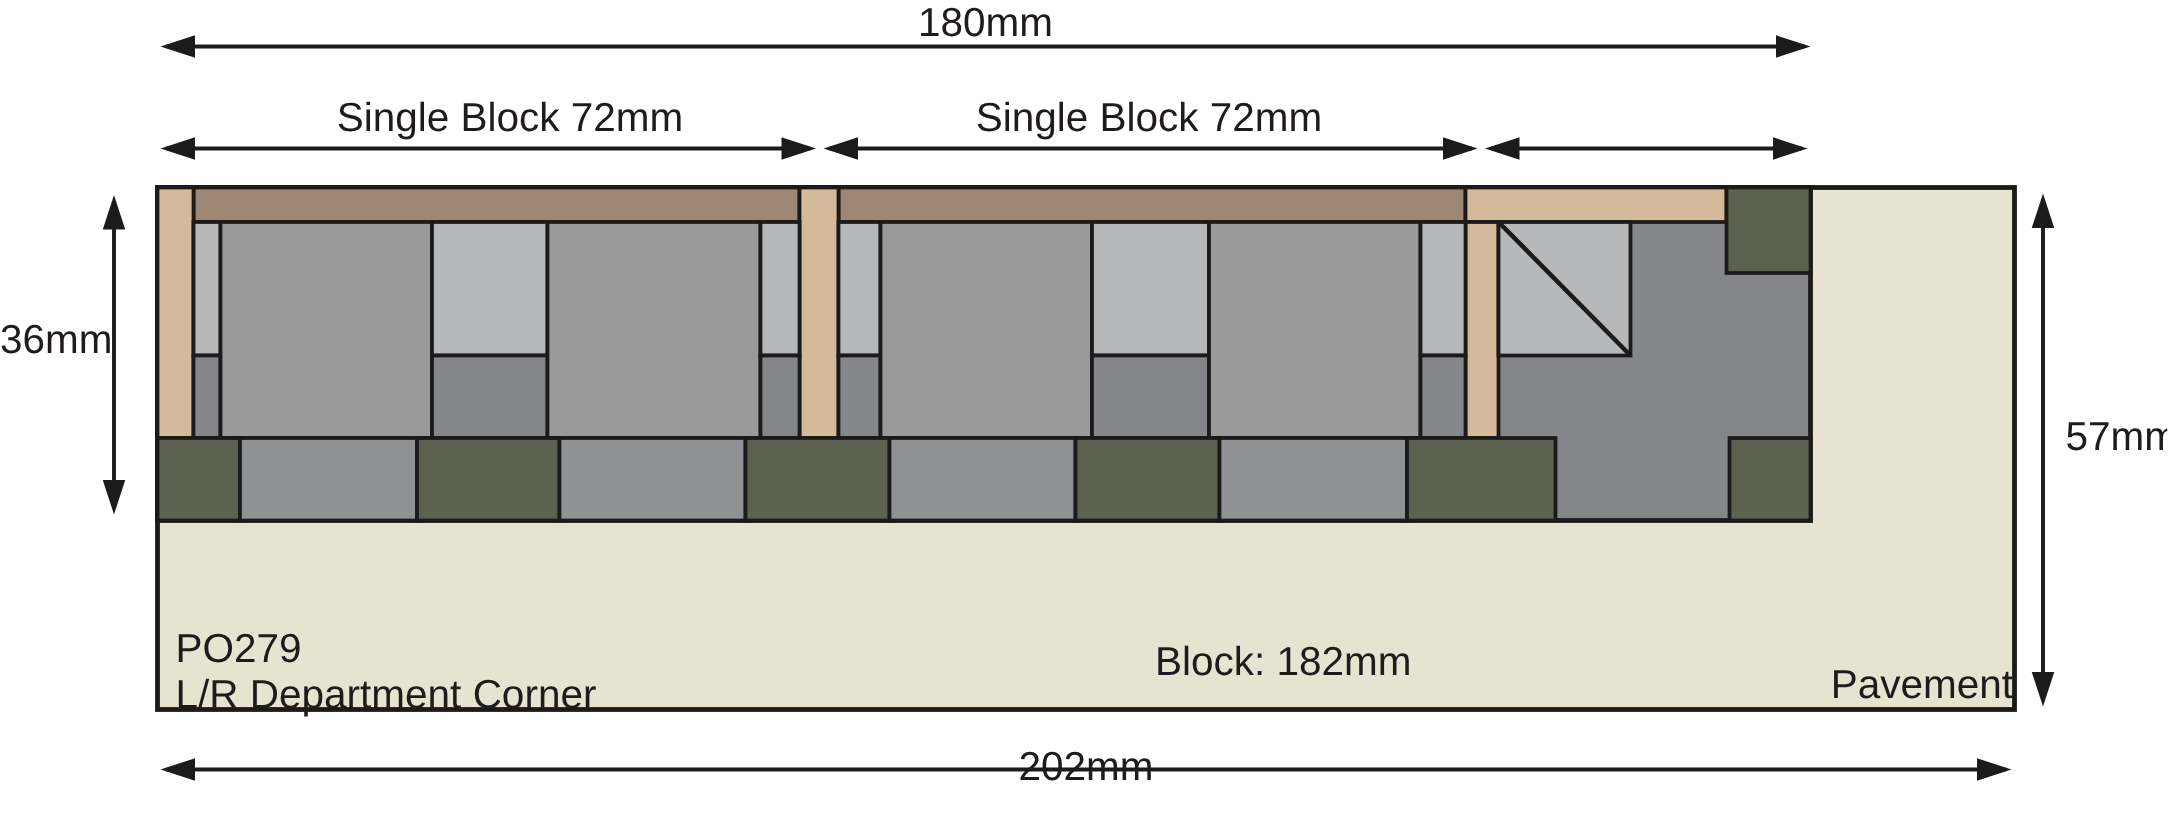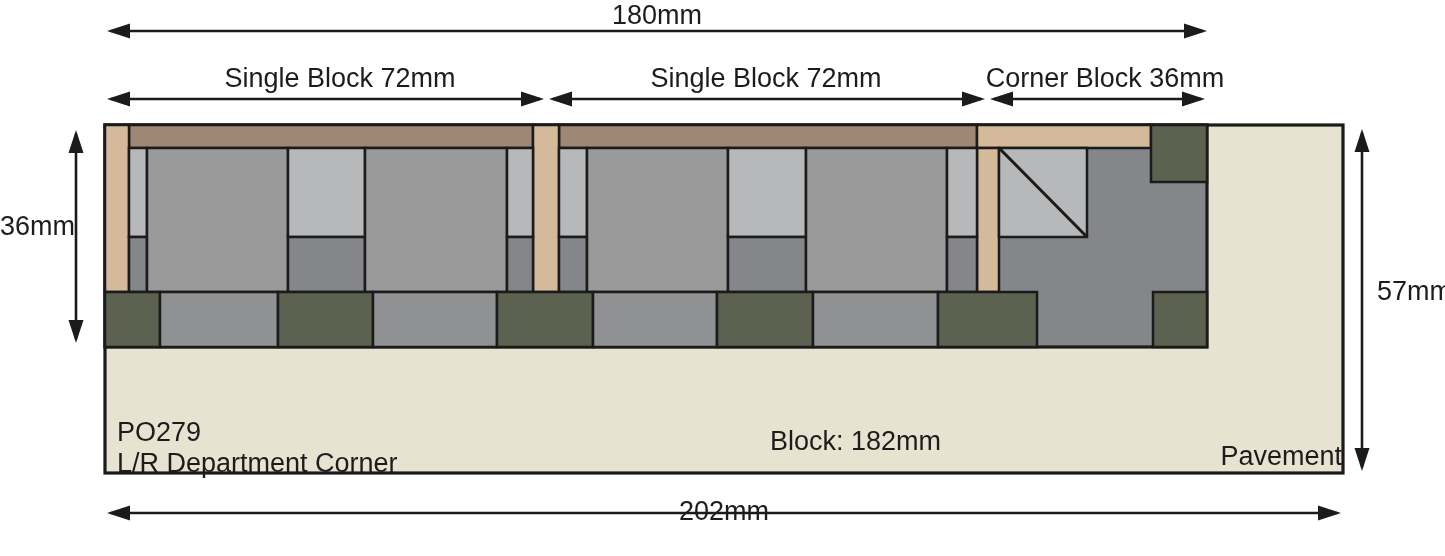--- a/index.html
+++ b/index.html
@@ -92,21 +92,20 @@
       <polygon points="1362,129 1354.5,152 1369.5,152" fill="#1b1b1b"></polygon>
       <polygon points="1362,471 1354.5,448 1369.5,448" fill="#1b1b1b"></polygon>
       <line x1="111" y1="513" x2="1337" y2="513" stroke="#1b1b1b" stroke-width="2.6"></line>
       <polygon points="107,513 130,505.5 130,520.5" fill="#1b1b1b"></polygon>
       <polygon points="1341,513 1318,505.5 1318,520.5" fill="#1b1b1b"></polygon>
     </svg>
 
   <div class="lbl lbl-total-width">180mm</div>
   <div class="lbl lbl-block1">Single Block 72mm</div>
   <div class="lbl lbl-block2">Single Block 72mm</div>
-  <div class="lbl lbl-corner">Corner Block 36mm</div>
   <div class="lbl lbl-depth">36mm</div>
   <div class="lbl lbl-pavement-depth">57mm</div>
   <div class="lbl lbl-total-pavement">202mm</div>
 
   <div class="lbl lbl-kit">
     <div>PO279</div>
     <div>L/R Department Corner</div>
   </div>
   <div class="lbl lbl-height-note">Block: 182mm</div>
   <div class="lbl lbl-pavement">Pavement</div>

